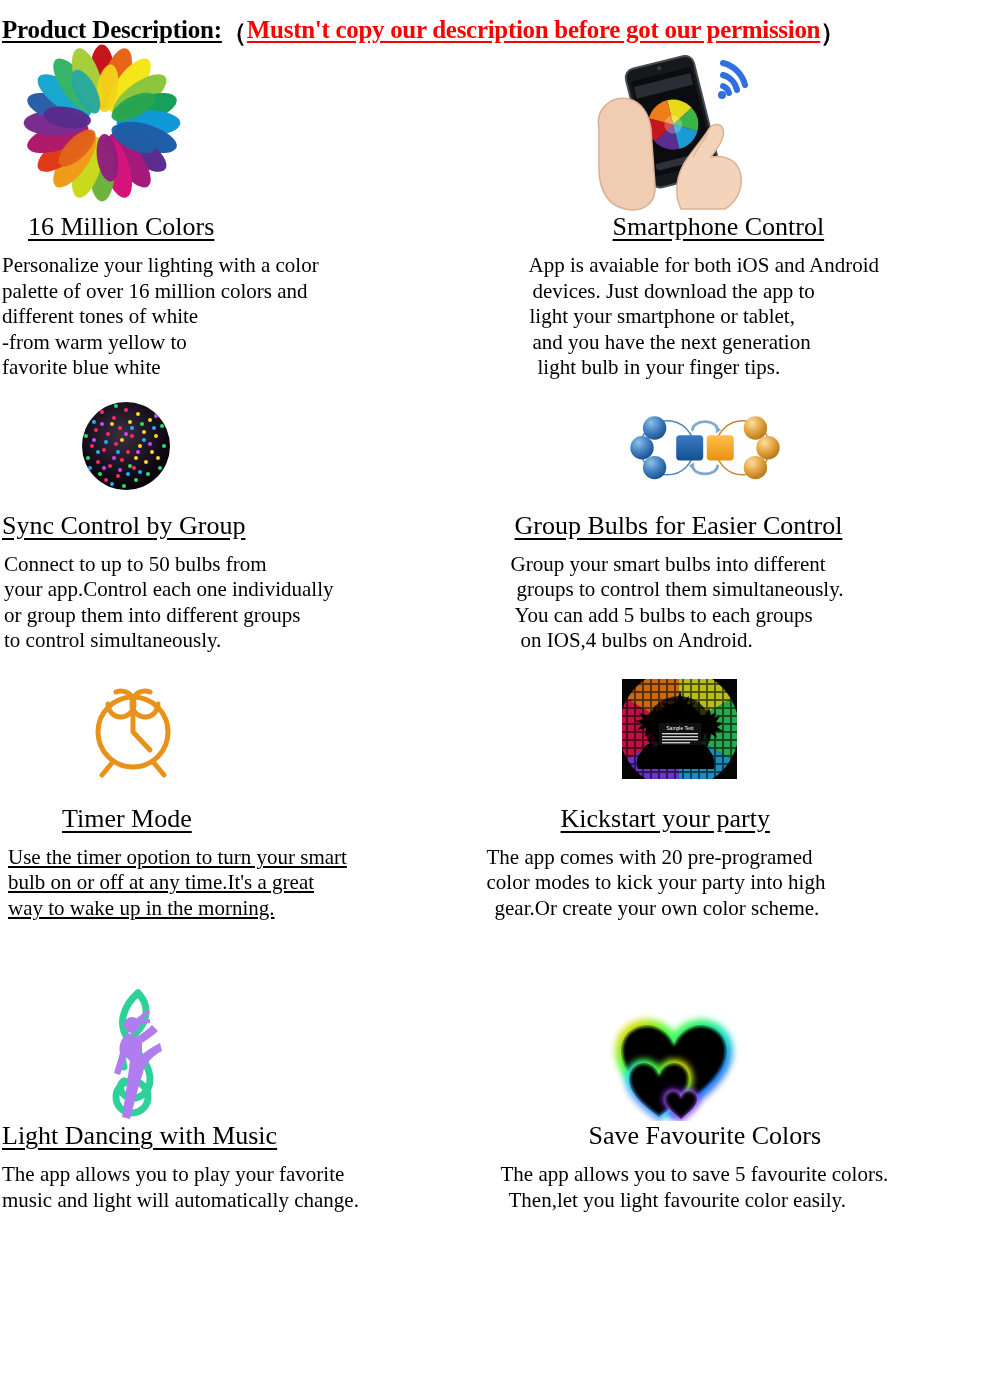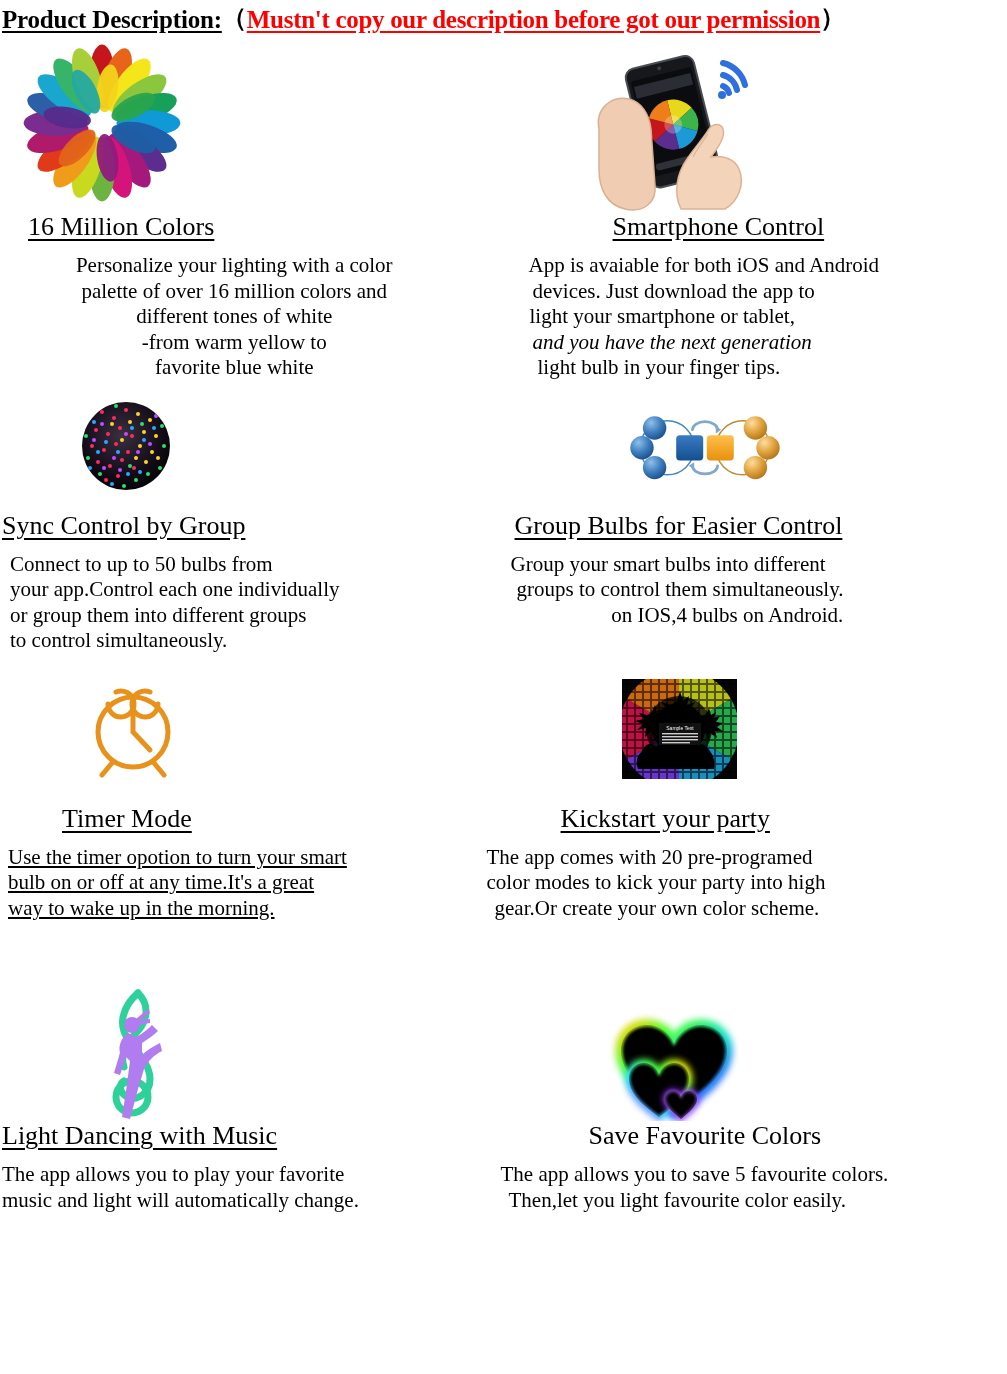--- a/index.html
+++ b/index.html
@@ -11,24 +11,23 @@
     font-family: "Liberation Serif", "DejaVu Serif", serif;
     color: #000000;
     overflow: hidden;
     position: relative;
   }
 
   
   .header {
     position: relative;
     height: 34px;
-    padding: 0 2px;
+    padding: 16px 2px;
     white-space: nowrap;
     display: flex;
-    align-items: flex-end;
   }
   .header .h-black {
     font-size: 25px;
     font-weight: bold;
     text-decoration: underline;
     text-underline-offset: 3px;
     letter-spacing: -0.2px;
   }
   .header .h-paren {
     font-size: 25px;
@@ -204,21 +203,21 @@
                 <ellipse cx="0" cy="-44" rx="13" ry="30" fill="#592a8a" opacity="0.95"></ellipse>
               </g>
             <g transform="rotate(333)">
                 <ellipse cx="0" cy="-44" rx="13" ry="30" fill="#25a8a0" opacity="0.95"></ellipse>
               </g>
           </g>
         </svg>
       </div>
     </div>
     <div class="title" style="margin:0 0 12px 28px;">16 Million Colors</div>
-    <div style="padding-left:2px;text-align:center;">
+    <div style="padding-left:2px;">
       <div class="para">Personalize your lighting with a color</div>
       <div class="para">palette of over 16 million colors and</div>
       <div class="para">different tones of white</div>
       <div class="para">-from warm yellow to</div>
       <div class="para">favorite blue white</div>
     </div>
   </div>
 
   <div class="col right">
     <div class="img-wrap" style="height:178px;justify-content:flex-start;padding-left:110px;">
@@ -258,21 +257,21 @@
                    C146 122 158 126 162 136 C168 150 162 168 148 176 Z" fill="#f3d3ba" stroke="#dcb396" stroke-width="1.5"></path>
           <path d="M131 101 C126 109 120 116 116 124" fill="none" stroke="#dcb396" stroke-width="1.2"></path>
         </svg>
       </div>
     </div>
     <div class="title" style="margin:0 0 12px 146px;">Smartphone Control</div>
     <div style="padding-left:62px;">
       <div class="para">App is avaiable for both iOS and Android</div>
       <div class="para" style="padding-left:4px;">devices. Just download the app to</div>
       <div class="para" style="padding-left:1px;">light your smartphone or tablet,</div>
-      <div class="para" style="padding-left:4px;font-style:italic;">and you have the next generation</div>
+      <div class="para" style="padding-left:4px;">and you have the next generation</div>
       <div class="para" style="padding-left:9px;">light bulb in your finger tips.</div>
     </div>
   </div>
 </div>
 
 <div class="row">
 
   <div class="col">
     <div class="img-wrap" style="height:130px;justify-content:flex-start;padding-left:76px;">
       <div class="dot-sphere">
@@ -359,21 +358,21 @@
                 <circle cx="28" cy="72" r="2"></circle>
                 <circle cx="44" cy="74" r="2"></circle>
                 <circle cx="18" cy="44" r="2"></circle>
                 <circle cx="80" cy="20" r="2"></circle>
               </g>
           </g>
         </svg>
       </div>
     </div>
     <div class="title" style="margin:0 0 12px 2px;">Sync Control by Group</div>
-    <div style="padding-left:10px;">
+    <div style="padding-left:4px;">
       <div class="para">Connect to up to 50 bulbs from</div>
       <div class="para">your app.Control each one individually</div>
       <div class="para">or group them into different groups</div>
       <div class="para">to control simultaneously.</div>
     </div>
   </div>
 
   <div class="col right">
     <div class="img-wrap" style="height:130px;justify-content:flex-start;padding-left:148px;">
       <div class="group-diagram">
@@ -420,21 +419,22 @@
           </g>
           <path d="M112 28 L118 32 L112 36 Z" fill="#7fa8cc"></path>
           <path d="M88 76 L82 72 L88 68 Z" fill="#7fa8cc"></path>
         </svg>
       </div>
     </div>
     <div class="title" style="margin:0 0 12px 48px;">Group Bulbs for Easier Control</div>
     <div style="padding-left:44px;">
       <div class="para">Group your smart bulbs into different</div>
       <div class="para" style="padding-left:6px;">groups to control them simultaneously.</div>
-      <div class="para" style="padding-left:10px;text-align:center;">on IOS,4 bulbs on Android.</div>
+      <div class="para" style="padding-left:4px;">You can add 5 bulbs to each groups</div>
+      <div class="para" style="padding-left:10px;">on IOS,4 bulbs on Android.</div>
     </div>
   </div>
 </div>
 
 <div class="row">
 
   <div class="col">
     <div class="img-wrap" style="height:150px;justify-content:flex-start;padding-left:78px;">
       <div class="alarm-clock">
         <svg viewBox="0 0 110 110" width="110" height="110" aria-hidden="true">

